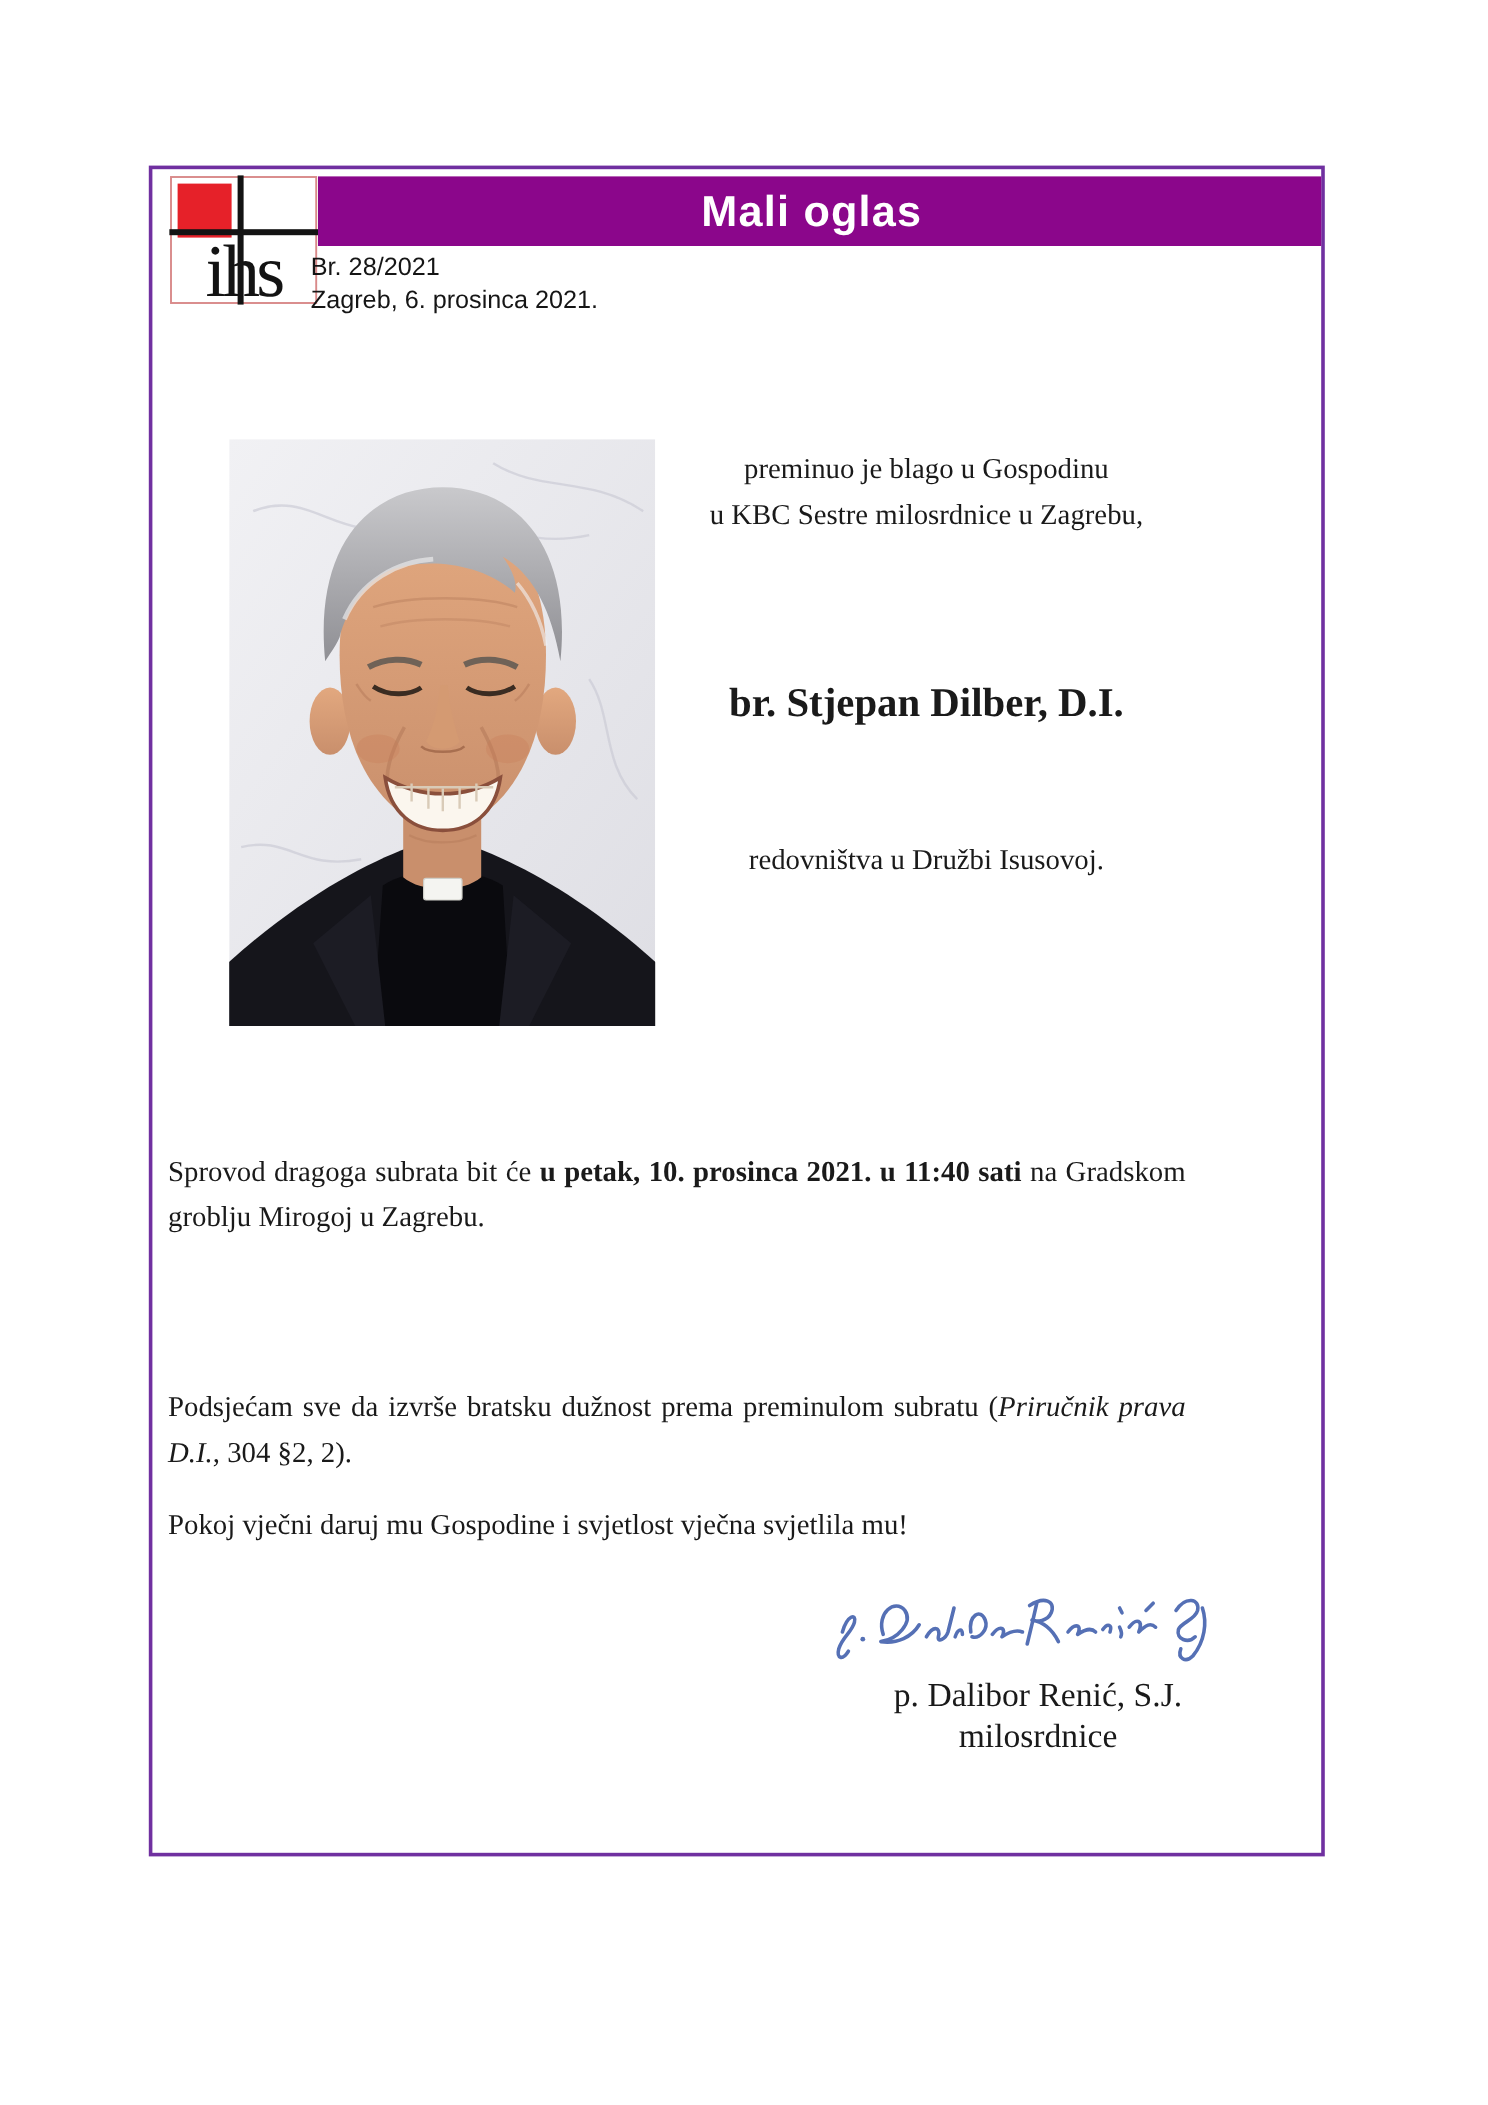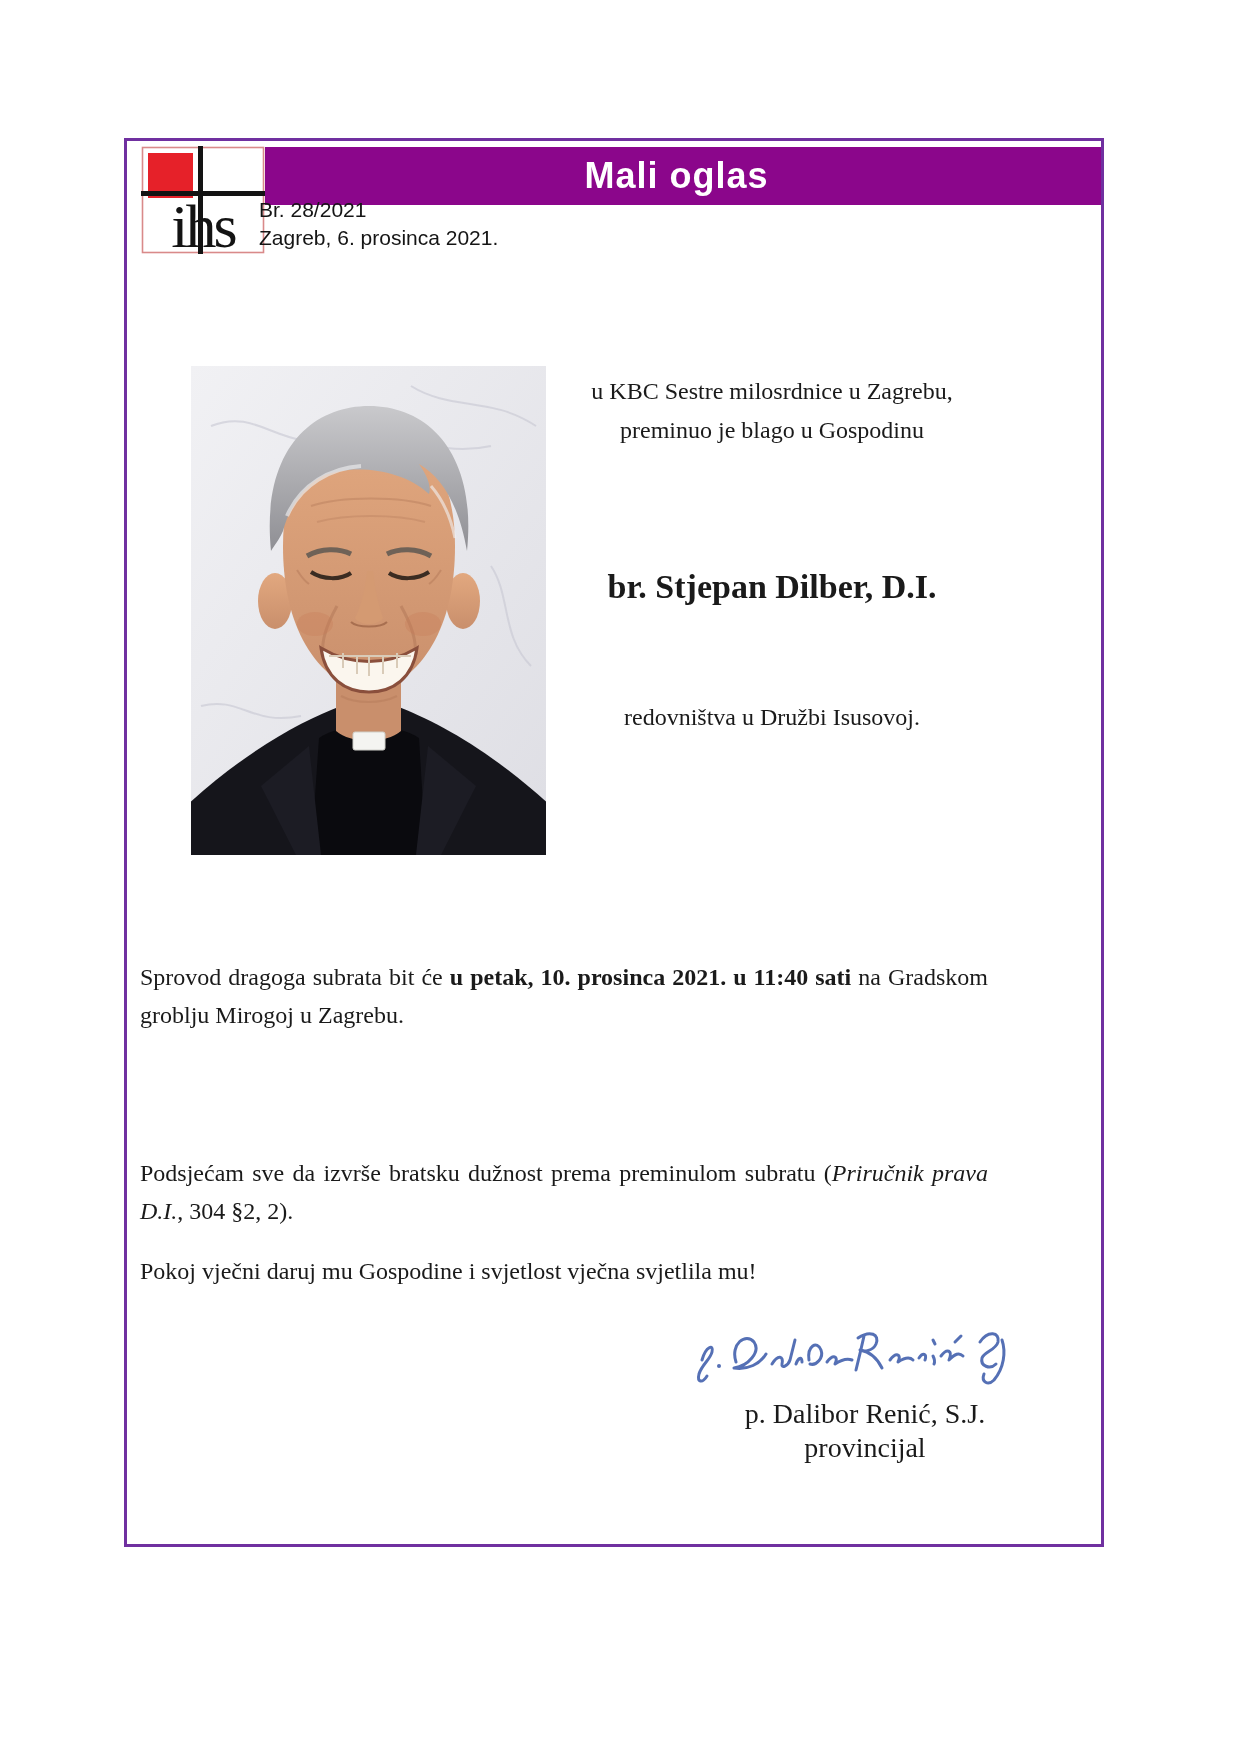--- a/index.html
+++ b/index.html
@@ -5,21 +5,21 @@
   html,body{margin:0;padding:0;background:#ffffff;}
   .sheet{position:relative;width:1240px;height:1754px;background:#fff;overflow:hidden;
          font-family:"Liberation Serif",serif;color:#1a1a1a;}
   .frame{position:absolute;left:124px;top:138px;width:974px;height:1403px;
          border:3px solid var(--frame,#7030A0);}
   .headerbar{position:absolute;left:252px;top:147px;width:849px;height:58px;
          background:var(--bar,#8B068B);display:flex;align-items:center;justify-content:center;}
   .headerbar .title{color:#fff;font-family:"Liberation Sans",sans-serif;font-weight:700;
          font-size:36px;letter-spacing:1px;}
   .logo{position:absolute;left:141px;top:146px;width:124px;height:108px;background:#fff;}
-  .meta{position:absolute;left:259px;top:196px;font-family:"Liberation Sans",sans-serif;
+  .meta{position:absolute;left:259px;top:209px;font-family:"Liberation Sans",sans-serif;
          font-size:21px;line-height:28px;color:#151515;}
   .photo{position:absolute;left:191px;top:366px;width:355px;height:489px;}
   .intro{position:absolute;left:548px;top:372px;width:448px;text-align:center;
          font-size:24px;line-height:39px;}
   .deceased-name{position:absolute;left:540px;top:568px;width:464px;text-align:center;
          font-size:34px;font-weight:700;}
   .age{position:absolute;left:548px;top:698px;width:448px;text-align:center;
          font-size:24px;line-height:39px;}
   .body-p{position:absolute;left:140px;width:848px;font-size:24px;line-height:38px;
          text-align:justify;}
@@ -116,22 +116,22 @@
     <path d="M130,282 C160,300 196,300 226,282 C222,312 202,326 178,326 C154,326 134,312 130,282 Z" fill="#fbf6ee" stroke="#8a4f3c" stroke-width="3"></path>
     <path d="M138,290 L220,290" stroke="#d9cbb8" stroke-width="2"></path>
     <path d="M152,287 L152,302 M166,290 L166,308 M178,291 L178,310 M192,290 L192,308 M206,287 L206,302" stroke="#d9cbb8" stroke-width="2"></path>
     <path d="M150,330 C165,338 190,338 206,330" stroke="#b97f5e" stroke-width="2" fill="none" opacity=".6"></path>
 
     <ellipse cx="124" cy="258" rx="18" ry="12" fill="#c77a56" opacity=".3"></ellipse>
     <ellipse cx="232" cy="258" rx="18" ry="12" fill="#c77a56" opacity=".3"></ellipse>
   </svg>
 
   <div class="intro">
+    <div>preminuo je blago u Gospodinu</div>
     <div>u KBC Sestre milosrdnice u Zagrebu,</div>
-    <div>preminuo je blago u Gospodinu</div>
   </div>
 
   <div class="deceased-name">br. Stjepan Dilber, D.I.</div>
 
   <div class="age">
     <div>redovništva u Družbi Isusovoj.</div>
   </div>
 
   <p class="body-p" id="p1"><span>Sprovod dragoga subrata bit će </span><span class="b">u petak, 10. prosinca 2021. u 11:40 sati</span><span> na Gradskom groblju Mirogoj u Zagrebu.</span></p>
 
@@ -153,16 +153,16 @@
     <path class="ink" d="M202,46 C208,38 214,40 210,48 C216,44 221,42 225,46"></path>
     <path class="ink" d="M231,44 C235,38 239,40 237,46"></path>
     <path class="ink" d="M245,42 C247,46 247,48 246,50 M247,30 L245,26"></path>
     <path class="ink" d="M253,42 C259,34 265,36 261,46 C267,40 271,38 275,42 M267,28 L273,22"></path>
     <path class="ink" d="M292,28 C300,16 312,18 310,28 C308,36 296,38 294,44 C292,52 302,56 308,50"></path>
     <path class="ink" d="M314,26 C318,38 316,54 306,66 C300,72 293,68 296,60"></path>
   </svg>
 
   <div class="signame">
     <div>p. Dalibor Renić, S.J.</div>
-    <div>provincijal</div>
+    <div>milosrdnice</div>
   </div>
 
 </div>
 
 </body></html>

